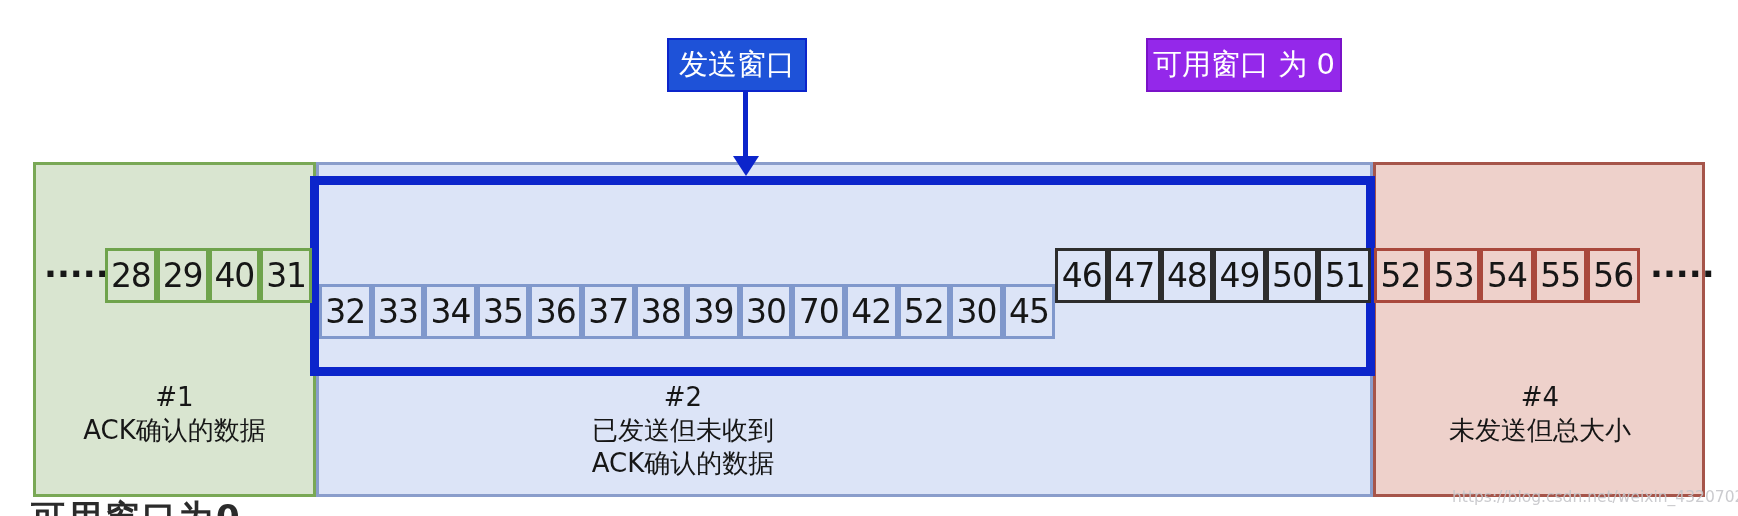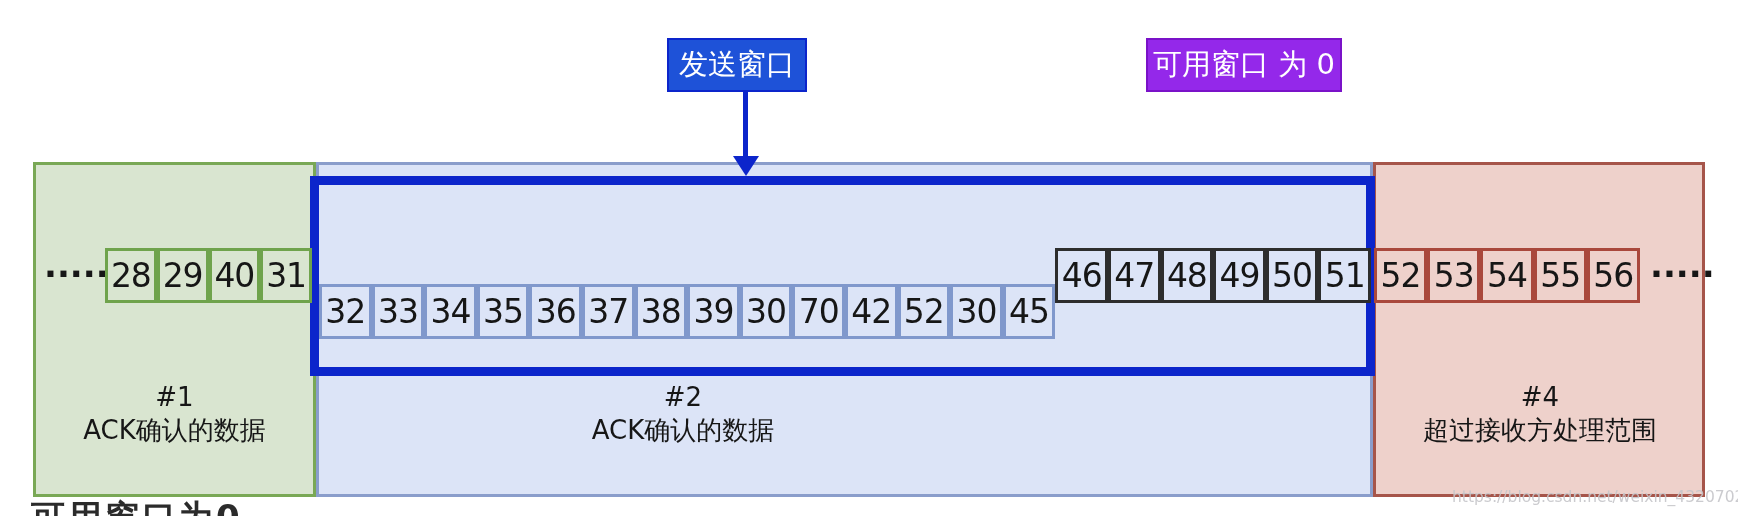--- a/index.html
+++ b/index.html
@@ -129,23 +129,24 @@
   <div class="tag-label available-window-label">可用窗口 为 0</div>
   <div class="arrow-stem"></div>
   <div class="arrow-head"></div>
 
   <div class="region-label label-acked">
     <div>#1</div>
     <div>ACK确认的数据</div>
   </div>
   <div class="region-label label-inflight">
     <div>#2</div>
+    <div>已发送但未收到</div>
     <div>ACK确认的数据</div>
   </div>
   <div class="region-label label-unsent">
     <div>#4</div>
-    <div>超过接收方处理范围</div>
+    <div>未发送但总大小</div>
   </div>
 
   <div class="watermark">https://blog.csdn.net/weixin_43207025</div>
   <div class="clipped-heading">可用窗口为0</div>
 
 </div>
 
 </body></html>

